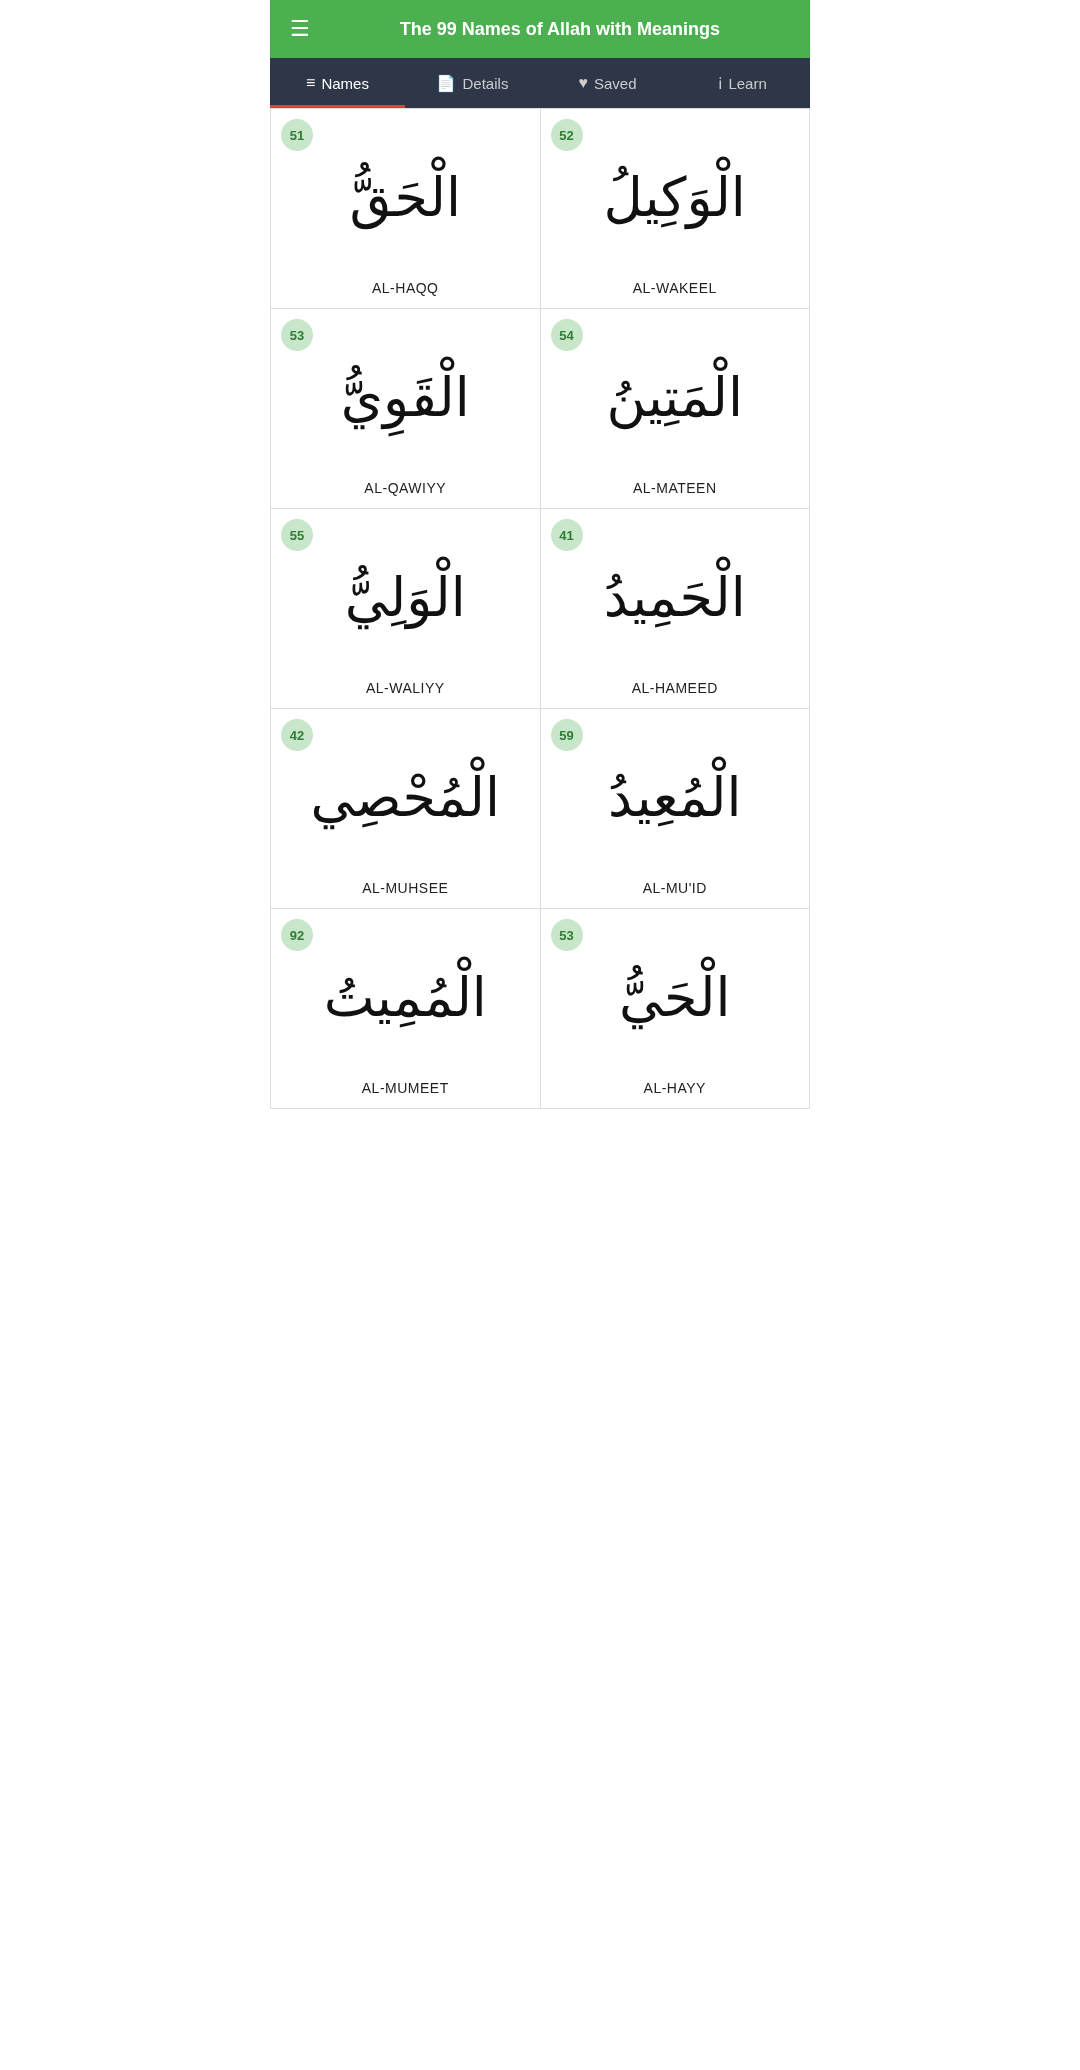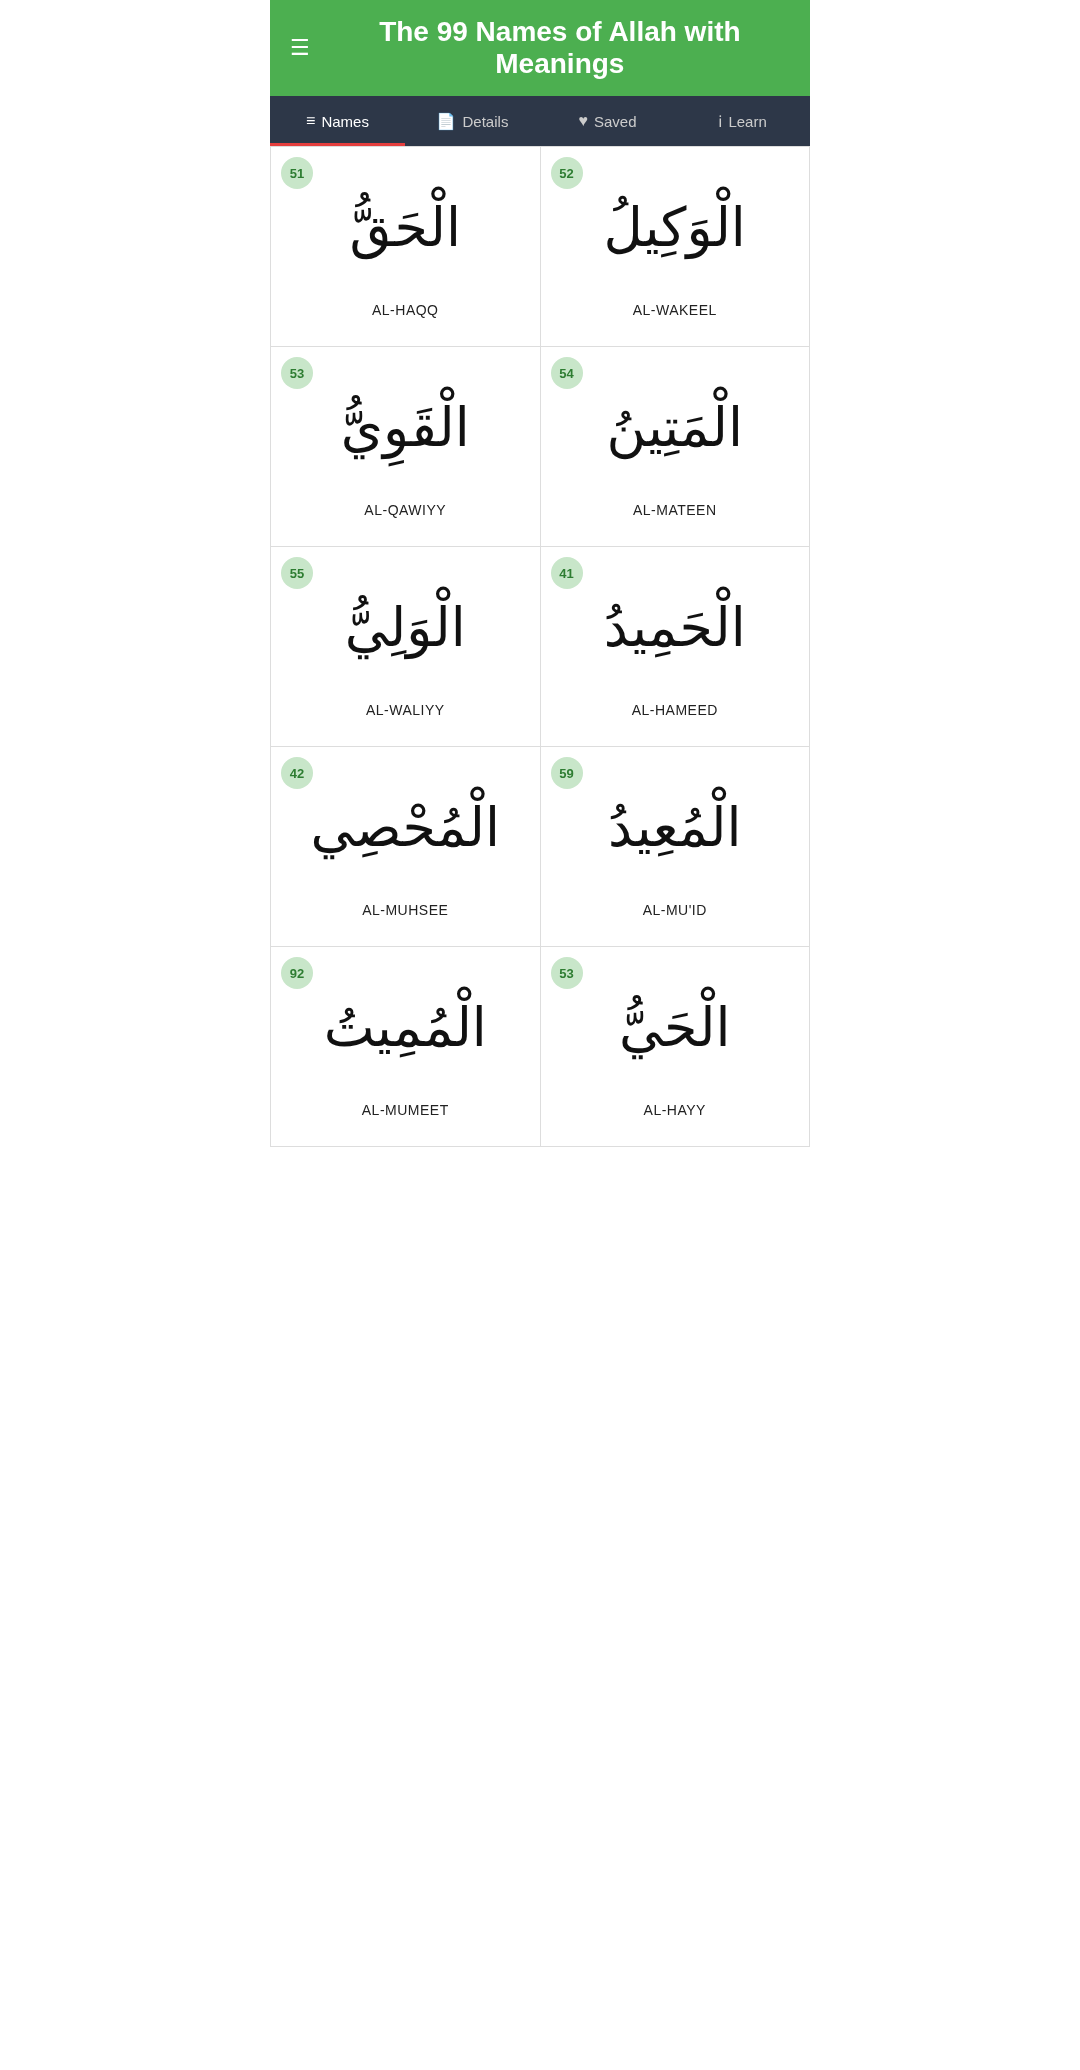--- a/index.html
+++ b/index.html
@@ -27,21 +27,21 @@
     }
 
     .hamburger-icon {
       color: white;
       font-size: 22px;
       cursor: pointer;
     }
 
     .header-title {
       color: white;
-      font-size: 28px;
+      font-size: 18px;
       font-weight: bold;
       flex: 1;
       text-align: center;
     }
 
     
     .nav-tabs {
       background-color: #2d3748;
       display: flex;
       align-items: stretch;
@@ -82,21 +82,21 @@
     .names-grid {
       display: grid;
       grid-template-columns: 1fr 1fr;
       border-left: 1px solid #ddd;
       border-top: 1px solid #ddd;
     }
 
     .name-cell {
       border-right: 1px solid #ddd;
       border-bottom: 1px solid #ddd;
-      padding: 16px 10px 28px 10px;
+      padding: 16px 10px 12px 10px;
       display: flex;
       flex-direction: column;
       align-items: center;
       justify-content: flex-end;
       min-height: 200px;
       position: relative;
       cursor: pointer;
       background: white;
     }
 

